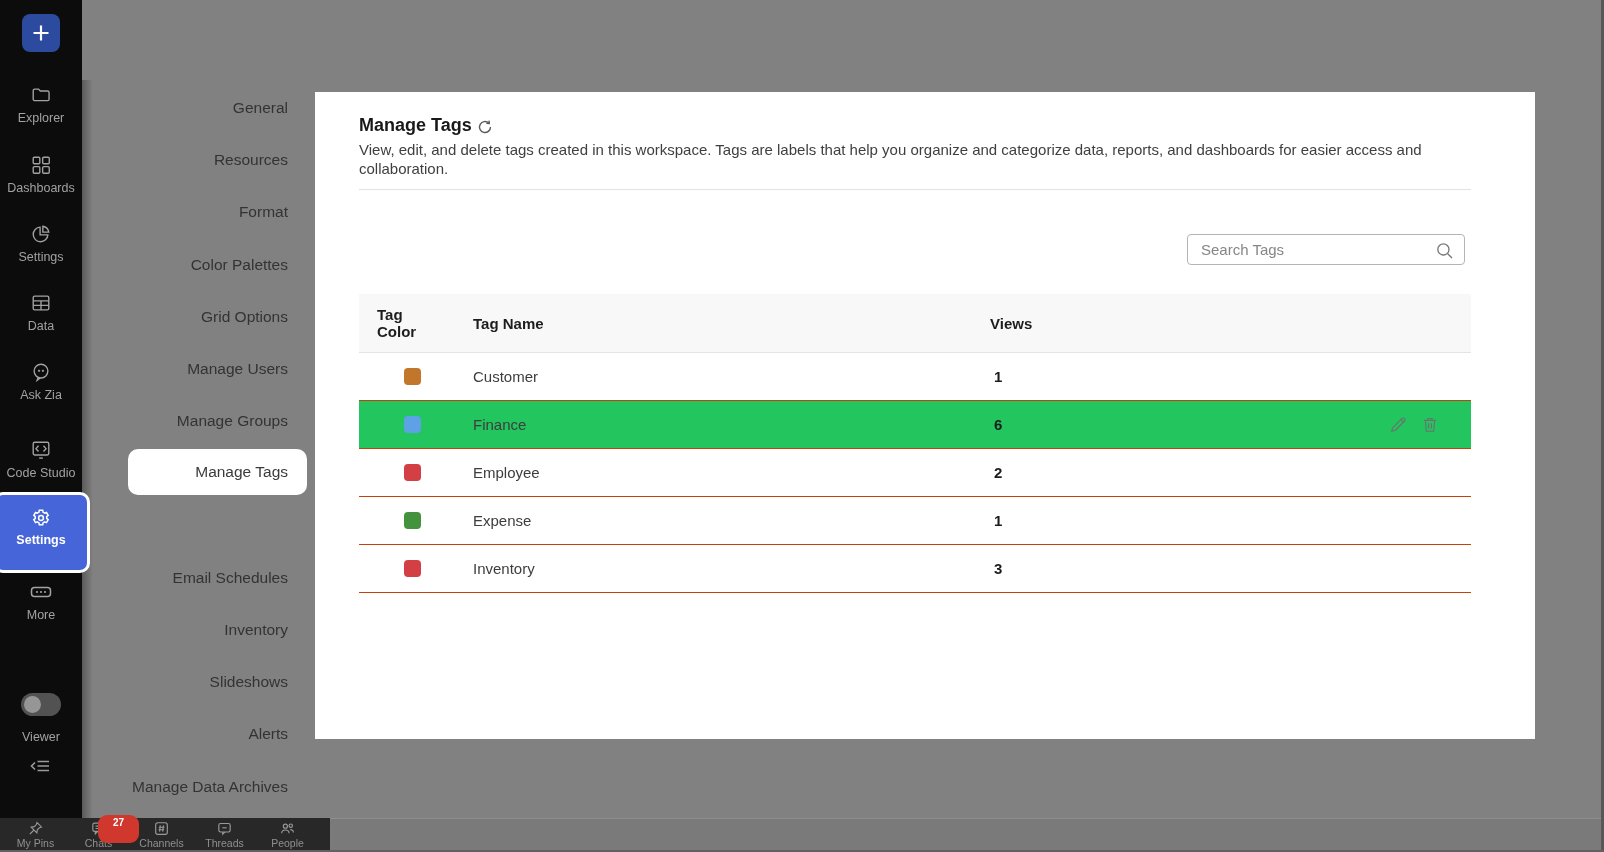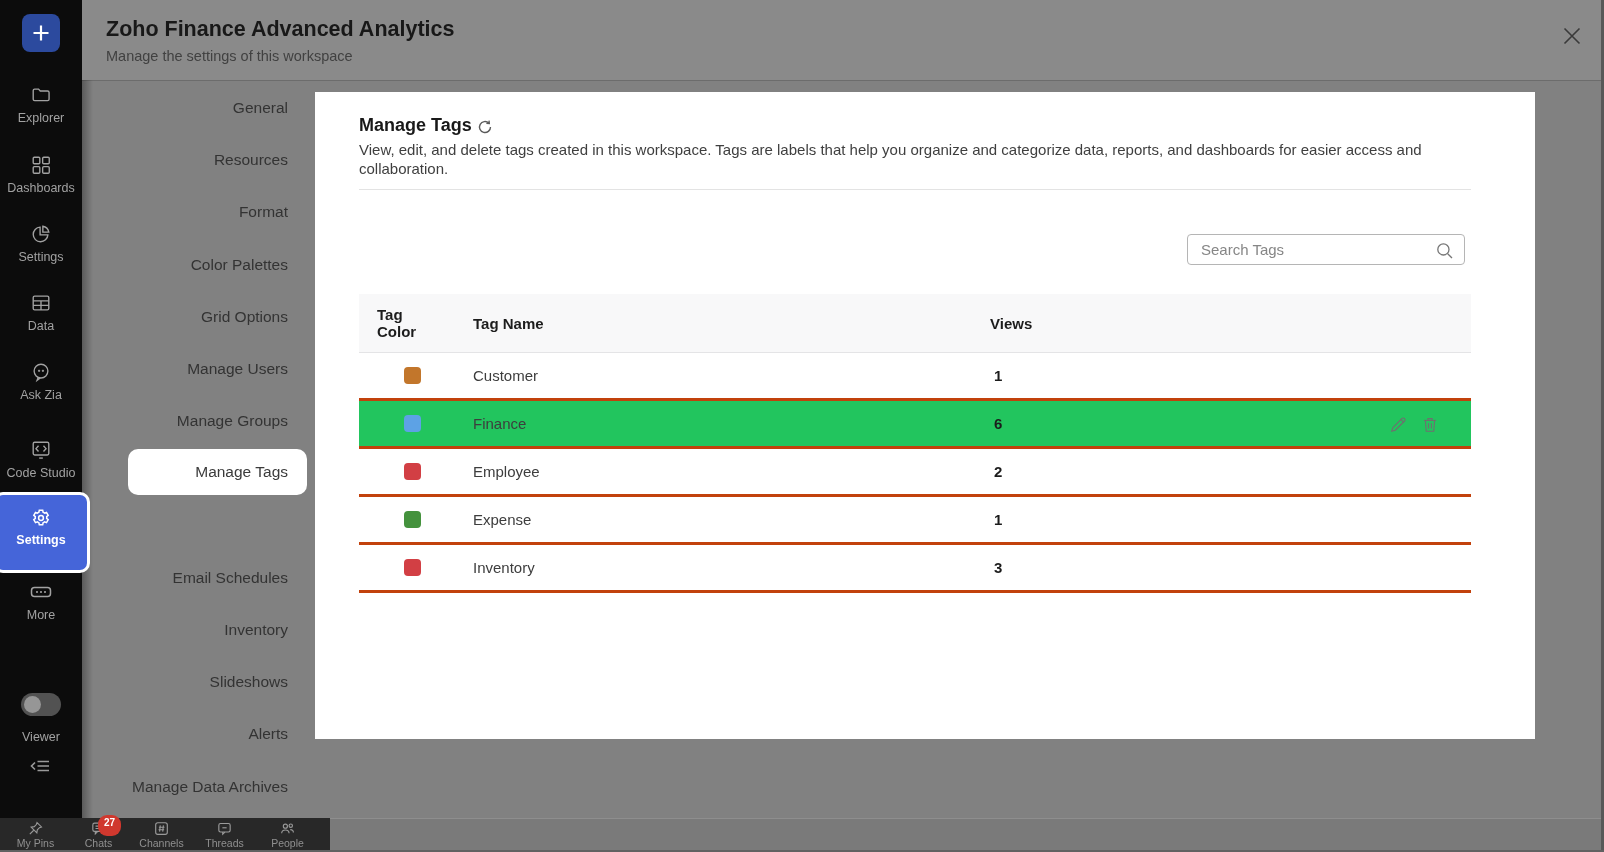--- a/index.html
+++ b/index.html
@@ -17,21 +17,21 @@
   .toggle { position:absolute; left:21px; top:693px; width:40px; height:23px; background:#525252; border-radius:12px; }
   .toggle .knob { position:absolute; left:3px; top:3px; width:17px; height:17px; border-radius:50%; background:#969696; }
   .viewer-label { position:absolute; left:0; top:730px; width:82px; text-align:center; color:#a2a2a2; font-size:12.5px; }
   .collapse-btn { position:absolute; left:28px; top:754px; width:26px; height:24px; }
 
   
   .dock { position:absolute; left:0; bottom:0; width:330px; height:34px; background:#282828; display:flex; padding-left:4px; z-index:6; }
   .dock-item { position:relative; width:63px; text-align:center; padding-top:2px; }
   .dock-item .ic { display:block; height:16px; }
   .dock-item .lbl { font-size:10.5px; color:#909090; display:block; margin-top:1px; }
-  .dock-badge { position:absolute; top:-3px; left:31px; min-width:16px; height:21px; border-radius:9px; background:#d0382e; color:#fff; font-size:10px; font-weight:bold; line-height:16px; padding:0 6px; }
+  .dock-badge { position:absolute; top:-3px; left:31px; min-width:16px; height:28px; border-radius:9px; background:#d0382e; color:#fff; font-size:10px; font-weight:bold; line-height:16px; padding:0 15px; }
   .dock-rest { position:absolute; left:330px; right:0; bottom:0; height:34px; background:#7a7a7a; border-top:1px solid #8e8e8e; }
 
   
   .hdr { position:absolute; left:82px; top:0; right:0; height:81px; background:#8a8a8a; border-bottom:1px solid #6c6c6c; }
   .hdr-title { position:absolute; left:24px; top:17px; font-size:21.5px; font-weight:bold; color:#181818; }
   .hdr-sub { position:absolute; left:24px; top:48px; font-size:14.5px; color:#414141; }
   .close-btn { position:absolute; right:21px; top:25px; width:22px; height:22px; }
 
   
   .menu { position:absolute; left:82px; top:80px; width:225px; height:738px; }
@@ -45,49 +45,40 @@
   .refresh-btn { position:absolute; left:161px; top:26px; width:18px; height:18px; }
   .p-desc { position:absolute; left:44px; top:48px; width:1085px; font-size:15px; line-height:19px; color:#3f3f3f; }
   .p-divider { position:absolute; left:44px; top:97px; width:1112px; height:1px; background:#e3e3e3; }
   .search-wrap { position:absolute; left:872px; top:142px; width:278px; height:31px; }
   .search-wrap input { width:100%; height:100%; border:1px solid #b5b5b5; border-radius:4px; font-size:15px; color:#333; padding:0 36px 0 13px; outline:none; font-family:"Liberation Sans",sans-serif; background:#fff; }
   .search-wrap input::placeholder { color:#868686; }
   .search-ic { position:absolute; right:11px; top:7px; width:19px; height:19px; }
 
   .tbl { position:absolute; left:44px; top:202px; width:1112px; }
   .t-head { display:flex; height:59px; background:#f8f8f9; border-bottom:1px solid #e4e4e6; align-items:center; font-size:15px; font-weight:bold; color:#1d1d1d; }
-  .t-row { display:flex; height:48px; align-items:center; border-bottom:3px solid #c2410c; font-size:15px; position:relative; }
+  .t-row { display:flex; height:48px; align-items:center; border-bottom:1px solid #c2410c; font-size:15px; position:relative; }
   .t-row.hl { background:#22c55e; }
   .c1 { width:114px; padding-left:18px; }
   .c1 .hdr2 { width:52px; line-height:17px; }
   .c2 { width:517px; color:#3d3d3d; }
   .t-head .c2 { color:#1d1d1d; }
   .c3 { flex:1; color:#1c1c1c; font-weight:bold; }
   .t-row .c3 { padding-left:4px; }
   .swatch { width:17px; height:17px; border-radius:4px; margin-left:27px; }
   .row-actions { position:absolute; right:31px; top:14px; display:flex; gap:12px; }
   .row-actions span { width:20px; height:20px; display:block; }
 
   .win-right { position:absolute; right:0; top:0; width:3px; height:852px; background:#585858; z-index:9; }
   .win-bottom { position:absolute; left:0; bottom:0; width:1604px; height:2px; background:#616161; z-index:9; }
 </style>
 </head>
 <body>
 
 <div id="app">
 
-  <div class="hdr">
-    <div class="hdr-title">Zoho Finance Advanced Analytics</div>
-    <div class="hdr-sub">Manage the settings of this workspace</div>
-    <div class="close-btn">
-      <svg width="22" height="22" viewBox="0 0 22 22">
-          <path d="M3.5 3.5 L18.5 18.5 M18.5 3.5 L3.5 18.5" stroke="#3a3a3a" stroke-width="1.6" fill="none"></path>
-        </svg>
-    </div>
-  </div>
 
   <div class="menu" id="menu">
       <div class="menu-item" style="top: 2px;">General</div>
       <div class="menu-item" style="top: 54px;">Resources</div>
       <div class="menu-item" style="top: 106px;">Format</div>
       <div class="menu-item" style="top: 159px;">Color Palettes</div>
       <div class="menu-item" style="top: 211px;">Grid Options</div>
       <div class="menu-item" style="top: 263px;">Manage Users</div>
       <div class="menu-item" style="top: 315px;">Manage Groups</div>
       <div class="menu-item sel" style="top: 369px;">Manage Tags</div>

